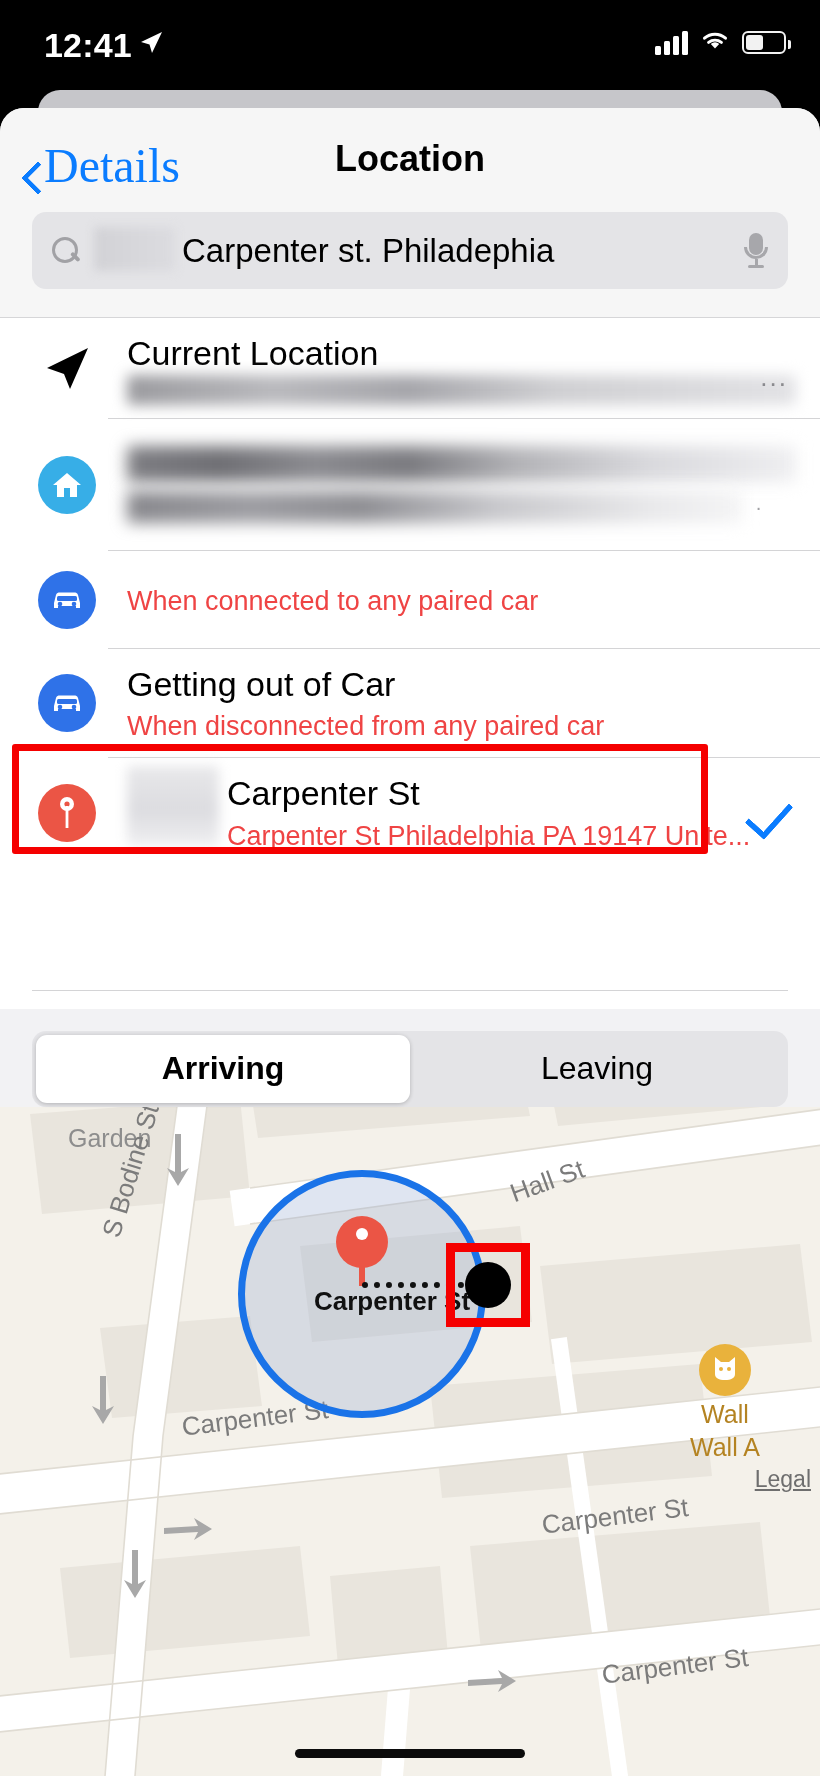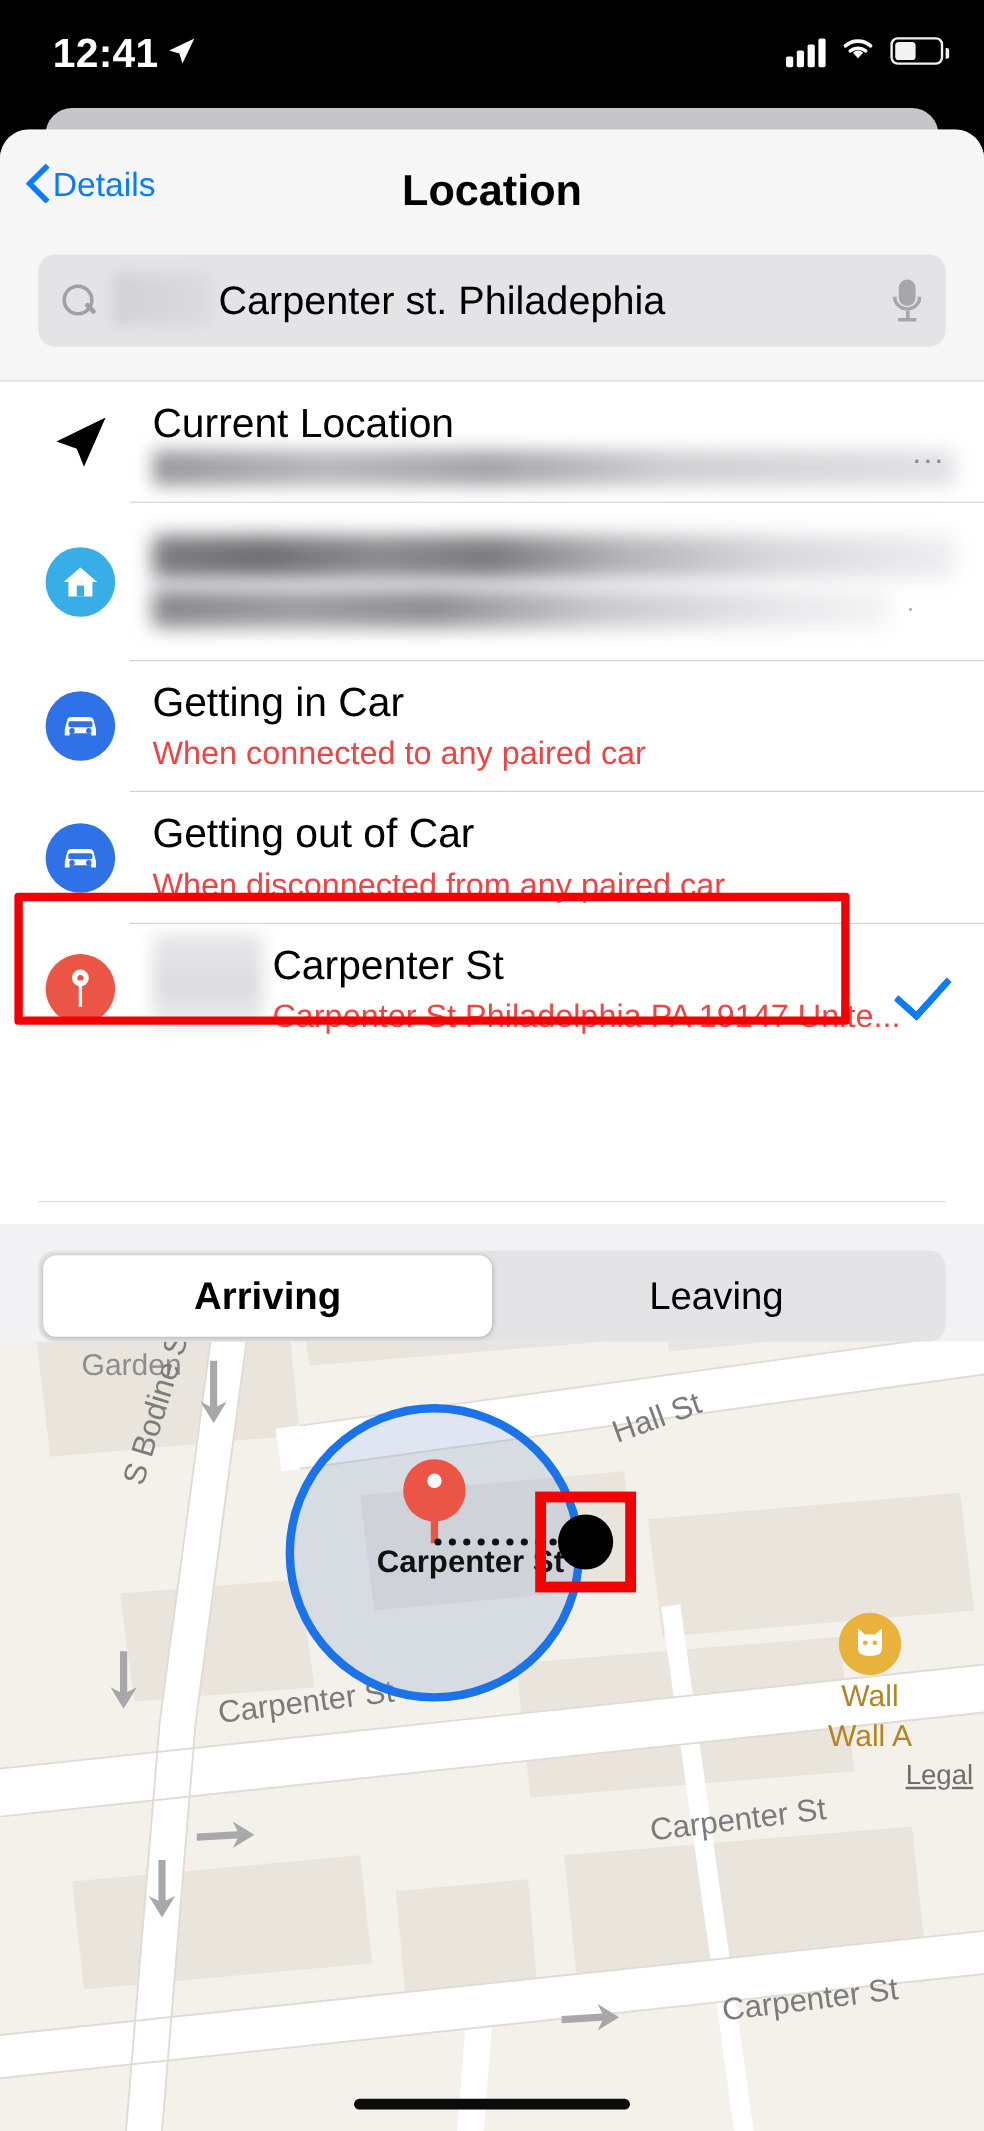--- a/index.html
+++ b/index.html
@@ -41,22 +41,22 @@
   }
   .sheet {
     position: absolute; left: 0; top: 108px; width: 820px; height: 1668px;
     background: #f6f6f6; border-radius: 24px 24px 0 0; overflow: hidden;
   }
 
   
   .navbar { position: relative; height: 104px; background: #f6f6f6; }
   .nav-back {
     position: absolute; left: 22px; top: 30px;
-    display: flex; align-items: flex-start; gap: 6px;
-    color: #0a7cff; font-size: 28px; cursor: pointer;
+    display: flex; align-items: flex-end; gap: 6px;
+    color: #0a7cff; font-size: 48px; cursor: pointer; font-family: Liberation Serif, serif;
   }
   .chev-left { width: 16px; height: 30px; position: relative; display:inline-block; }
   .chev-left::before {
     content:""; position:absolute; left:4px; top:3px; width: 19px; height: 19px;
     border-left: 5px solid #0a7cff; border-bottom: 5px solid #0a7cff;
     transform: rotate(45deg); border-radius: 2px;
   }
   .nav-title {
     position: absolute; left: 0; right: 0; top: 30px; text-align: center;
     font-size: 36px; font-weight: 700; color: #000;
@@ -324,21 +324,20 @@
           <span class="circ car">
             <svg width="36" height="30" viewBox="0 0 36 30">
               <path d="M5 18 L7 10 C7.6 8 9 7.5 11 7.5 L25 7.5 C27 7.5 28.4 8 29 10 L31 18 L31 23 L27 23 L27 21 L9 21 L9 23 L5 23 Z" fill="#fff"></path>
               <rect x="8" y="11" width="20" height="5" rx="1.5" fill="#2f72e8"></rect>
               <circle cx="11" cy="19" r="2.3" fill="#2f72e8"></circle>
               <circle cx="25" cy="19" r="2.3" fill="#2f72e8"></circle>
             </svg>
           </span>
         </div>
         <div class="row-text">
-          <div class="row-title">Getting in Car</div>
           <div class="row-sub">When connected to any paired car</div>
         </div>
         <div class="sep"></div>
       </div>
 
       <div class="row">
         <div class="row-icon">
           <span class="circ car">
             <svg width="36" height="30" viewBox="0 0 36 30">
               <path d="M5 18 L7 10 C7.6 8 9 7.5 11 7.5 L25 7.5 C27 7.5 28.4 8 29 10 L31 18 L31 23 L27 23 L27 21 L9 21 L9 23 L5 23 Z" fill="#fff"></path>

